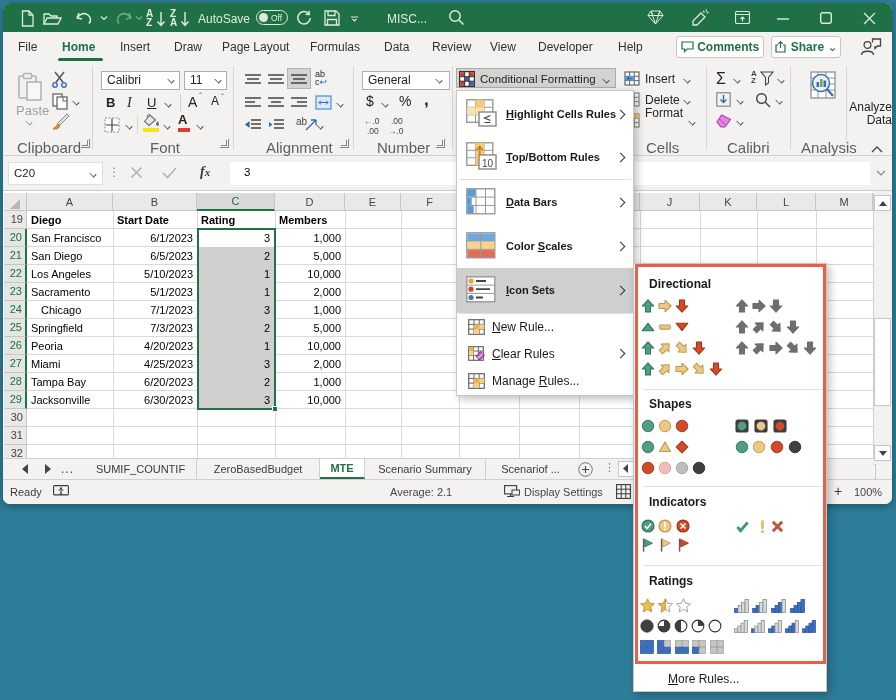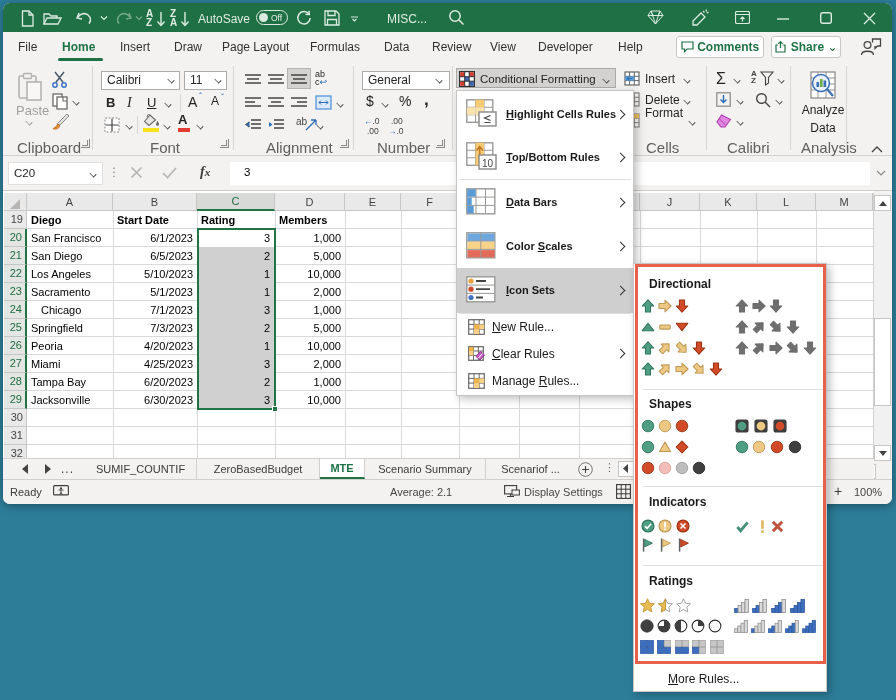--- a/index.html
+++ b/index.html
@@ -558,21 +558,21 @@
       <svg width="33" height="33" viewBox="0 0 33 33">
         <rect x="5" y="3" width="24" height="26" fill="#fff" stroke="#8A8886" stroke-width="1.2"></rect>
         <path d="M5 9 H29 M5 15 H29 M5 21 H29 M12 3 V29 M20 3 V29" stroke="#8A8886" stroke-width=".9"></path>
         <circle cx="15" cy="14" r="8.5" fill="#EAF1FB" stroke="#3B6FB5" stroke-width="1.5"></circle>
         <rect x="10.5" y="13" width="2.6" height="5" fill="#3B6FB5"></rect>
         <rect x="14" y="10" width="2.6" height="8" fill="#70AD47"></rect>
         <rect x="17.5" y="11.5" width="2.6" height="6.5" fill="#3B6FB5"></rect>
         <path d="M21 20 L27 27" stroke="#3B6FB5" stroke-width="2.2"></path>
       </svg>
     </div>
-<div class="rbt" style="left:798px;top:101px;width:50px;text-align:center;line-height:18px">Analyze<br>Data</div>
+<div class="rbt" style="left:842px;top:101px;width:50px;text-align:right;line-height:13px">Analyze<br>Data</div>
 <div class="glabel" style="left:801px">Analysis</div>
 <div class="gdiv" style="left:846px"></div>
 <div class="a" style="left:871px;top:146px">
       <svg width="12" height="7" viewBox="0 0 12 7">
         <path d="M1 6 L6 1 L11 6" fill="none" stroke="#444" stroke-width="1.3"></path>
       </svg>
     </div>
 <div id="fbar" class="a"></div>
 <div id="nbox" class="a">
       <span style="position:absolute;left:5px;top:4px;font-size:11.5px;color:#252423">C20</span>

